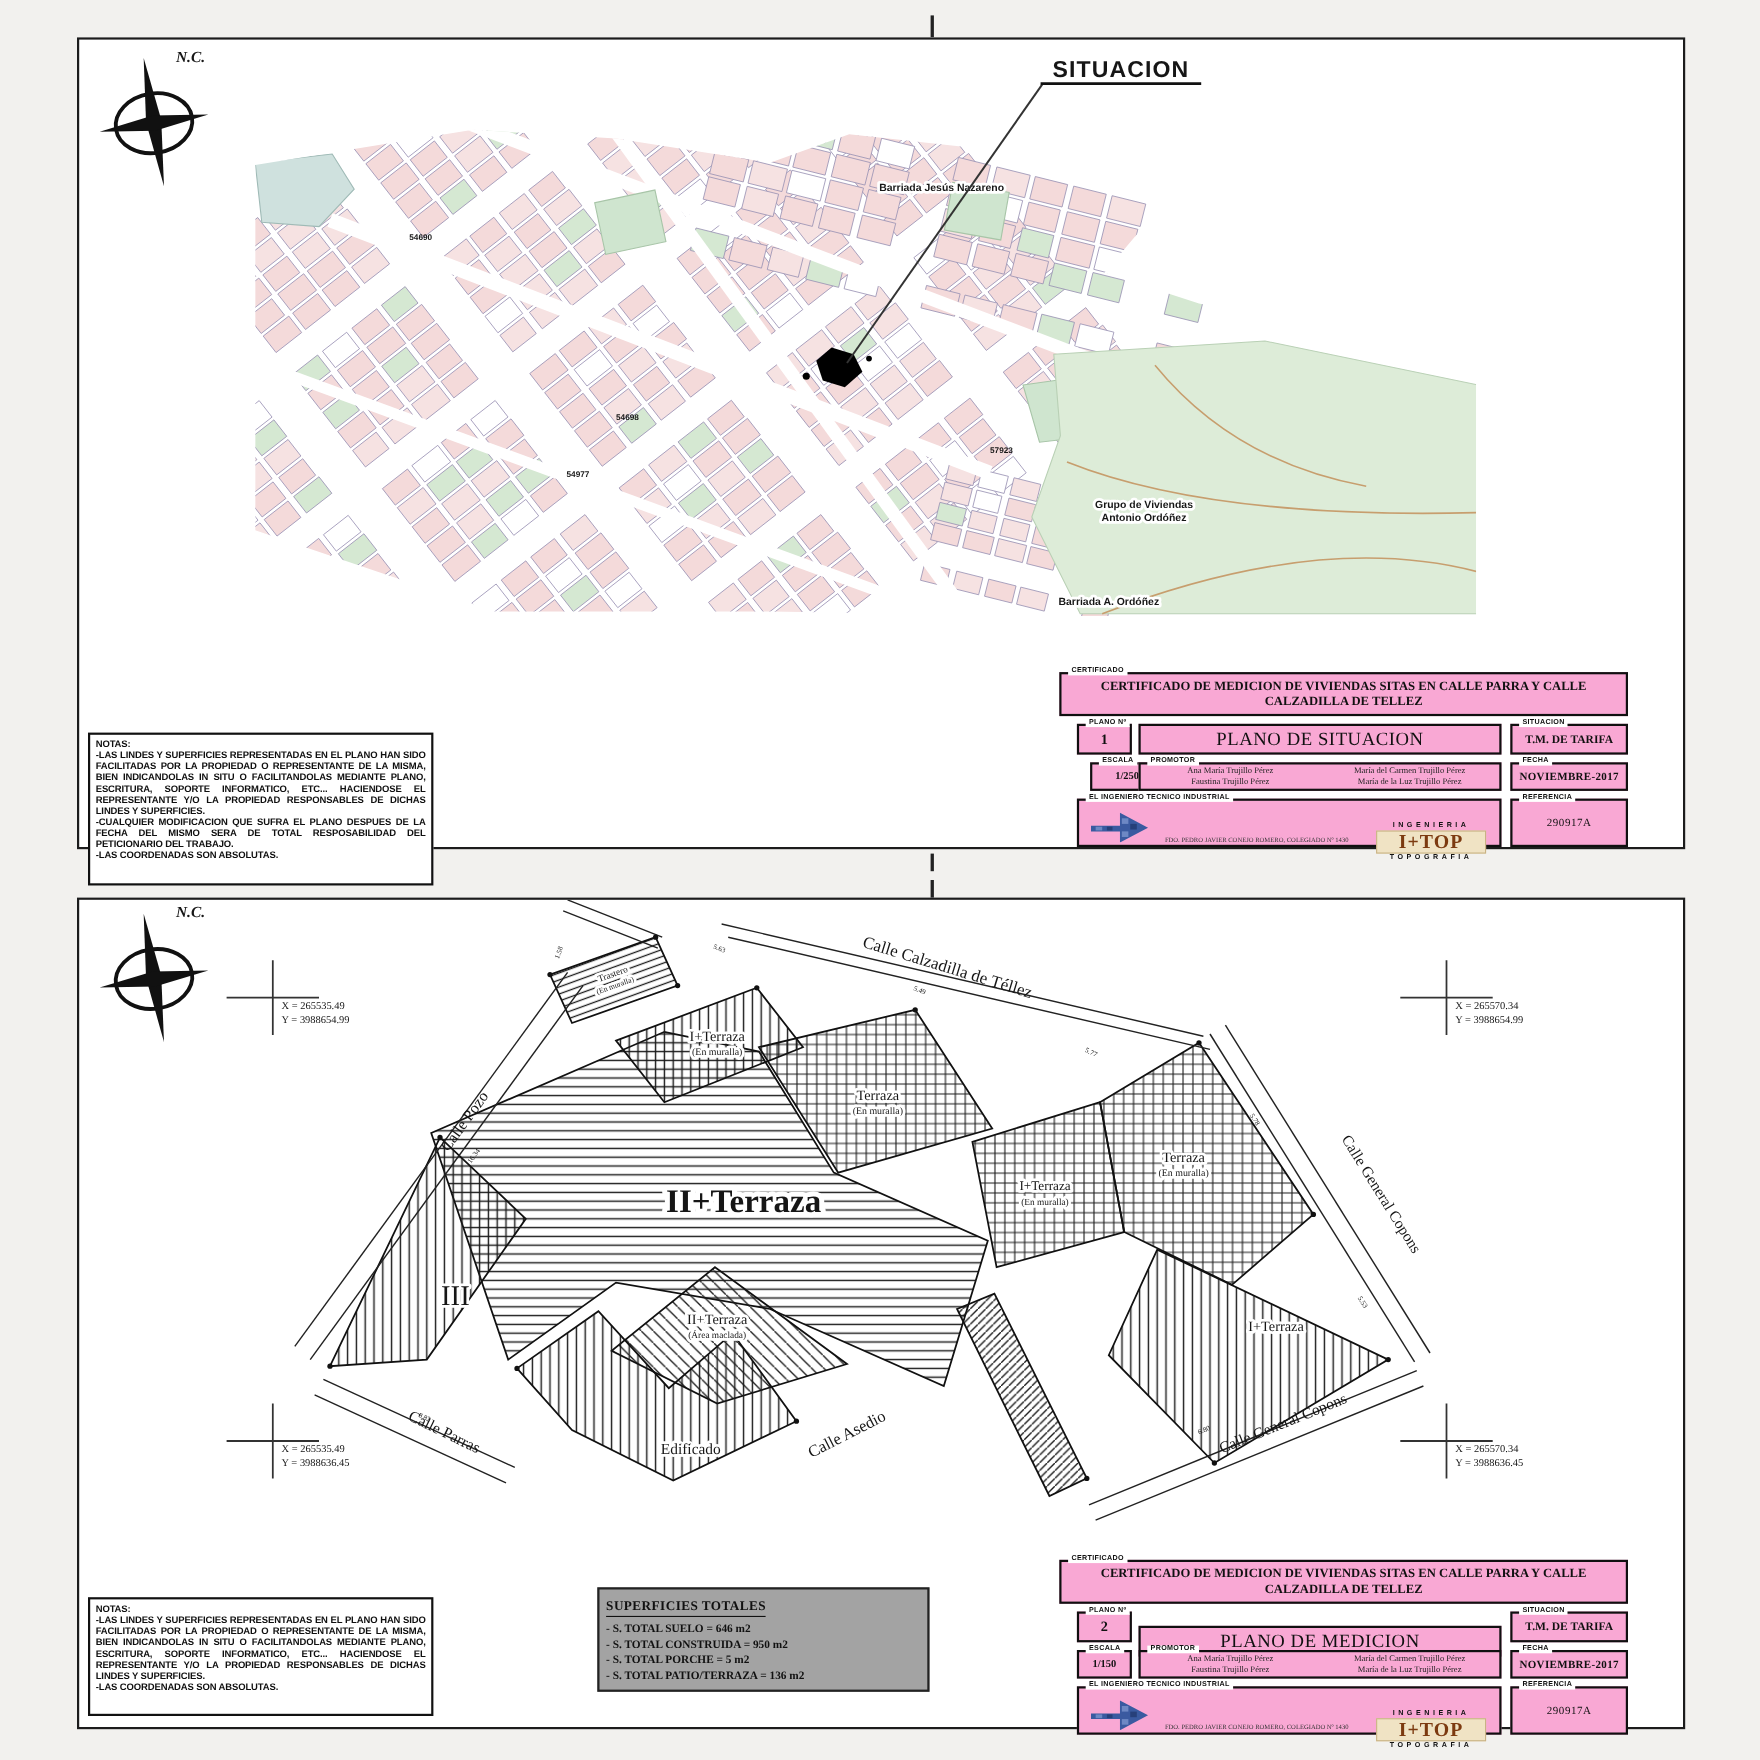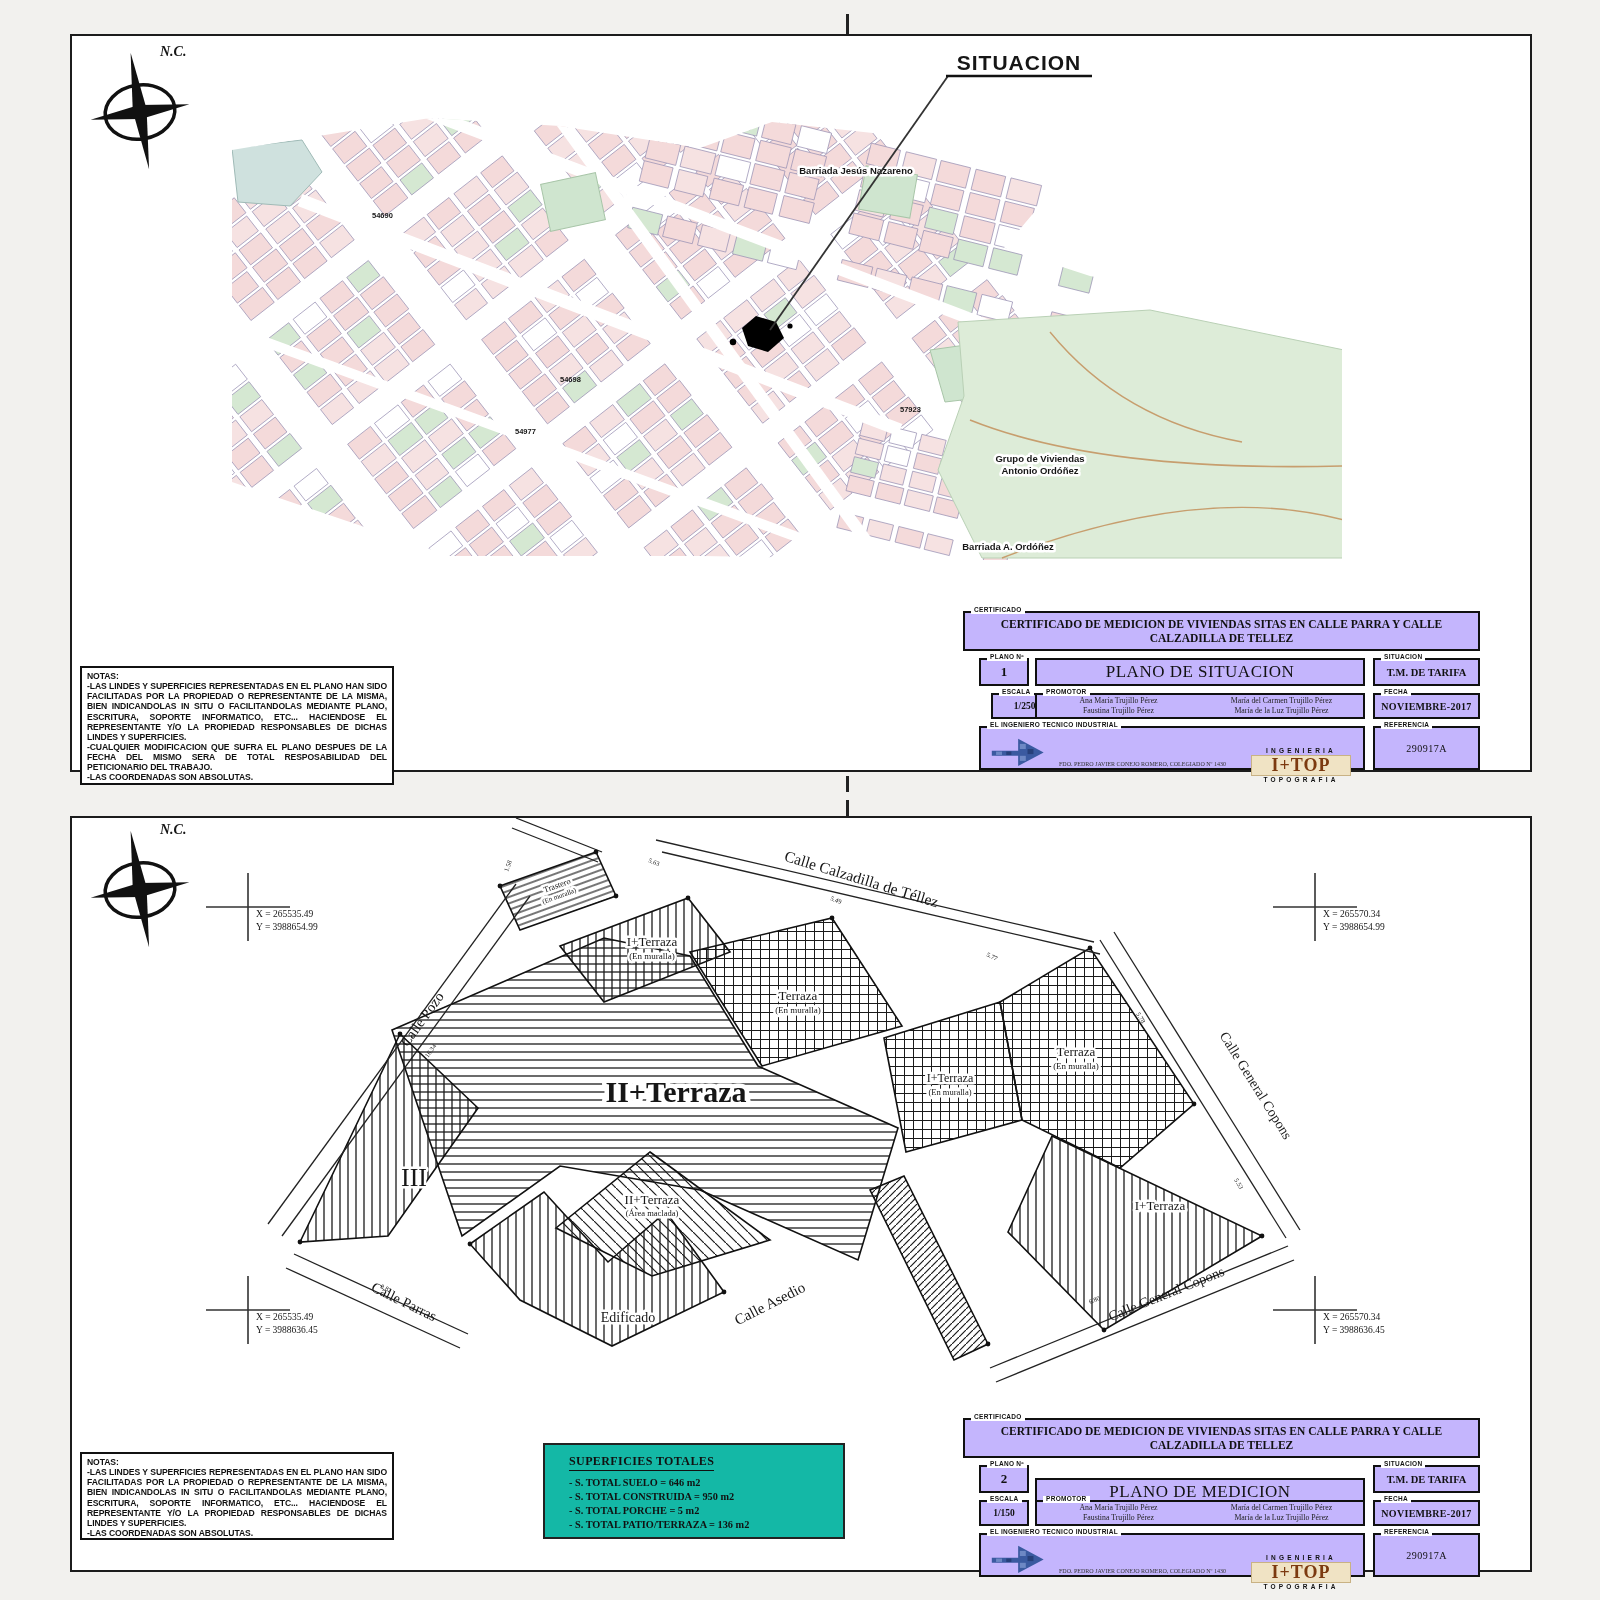--- a/index.html
+++ b/index.html
@@ -14,31 +14,31 @@
     border:2px solid #1c1c1c;box-sizing:border-box;
   }
   #panel1{top:34px;height:738px}
   #panel2{top:816px;height:756px}
   svg.layer{position:absolute;left:0;top:0;width:100%;height:100%;display:block}
   .foldmark{position:absolute;left:846px;width:3px;background:#222}
 
   
   .notes{
     position:absolute;border:2px solid #111;background:#fff;
-    padding:3px 5px 0 5px;box-sizing:border-box;
+    padding:3px 5px 20px 5px;box-sizing:border-box;
     font-family:"Liberation Sans","DejaVu Sans",sans-serif;
     font-weight:bold;font-size:8.6px;line-height:1.18;
     text-align:justify;letter-spacing:-0.1px;color:#101010;
   }
   .notes p{margin:0}
   .notes .ntitle{display:block}
 
   
   .tb{position:absolute;width:517px;height:160px}
-  .tbox{position:absolute;border:2px solid #101010;background:#c4b5fd;box-sizing:border-box}
+  .tbox{position:absolute;border:2px solid #101010;background:#f9a8d4;box-sizing:border-box}
   .tlabel{
     position:absolute;top:-6px;left:6px;background:#fff;padding:0 3px;
     font-family:"Liberation Sans","DejaVu Sans",sans-serif;
     font-weight:bold;font-size:6.5px;letter-spacing:.3px;line-height:1;color:#111;
     white-space:nowrap;
   }
   .center{display:flex;align-items:center;justify-content:center;text-align:center}
   .certtext{
     width:100%;padding:2px 8px;box-sizing:border-box;text-align:center;
     font-weight:bold;font-size:11.5px;line-height:1.25;
@@ -63,22 +63,22 @@
     font-family:"Liberation Sans","DejaVu Sans",sans-serif;font-weight:bold;
     font-size:6.5px;letter-spacing:3.2px;line-height:1.3;color:#111;white-space:nowrap;
   }
   .itop .m{
     display:block;margin:0 6px;font-weight:bold;font-size:18px;line-height:1.05;
     color:#7c3a10;background:#f0e3c4;border:1px solid #c9b284;letter-spacing:1px;
   }
 
   
   .supbox{
-    position:absolute;border:2.5px solid #222;background:#14b8a6;box-sizing:border-box;
-    padding:6px 10px 5px 24px;
+    position:absolute;border:2.5px solid #222;background:#a3a3a3;box-sizing:border-box;
+    padding:6px 10px 5px 6px;
   }
   .supbox .stitle{
     font-weight:bold;font-size:12px;letter-spacing:.4px;
     border-bottom:1.6px solid #111;display:inline-block;padding-bottom:1px;margin-bottom:5px;
   }
   .supbox .sitem{font-weight:bold;font-size:10.3px;line-height:1.35;white-space:nowrap}
 
   
   text{fill:#161616}
   .halo{paint-order:stroke;stroke:#fff;stroke-width:5px;stroke-linejoin:round}

